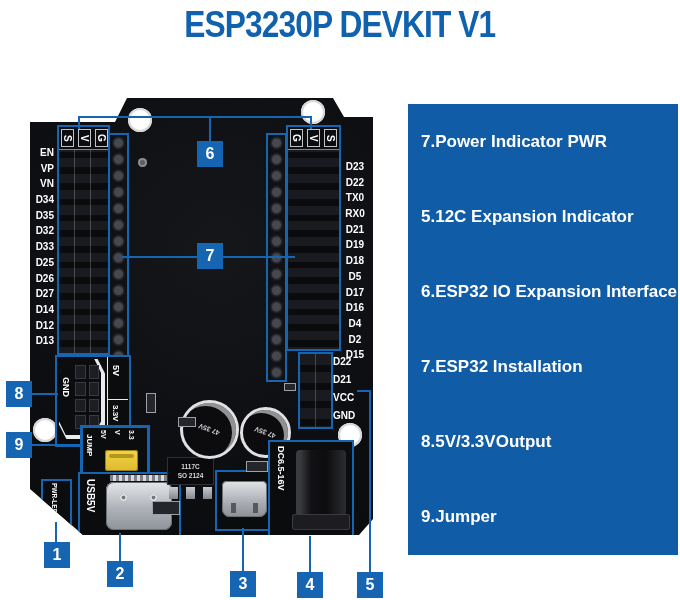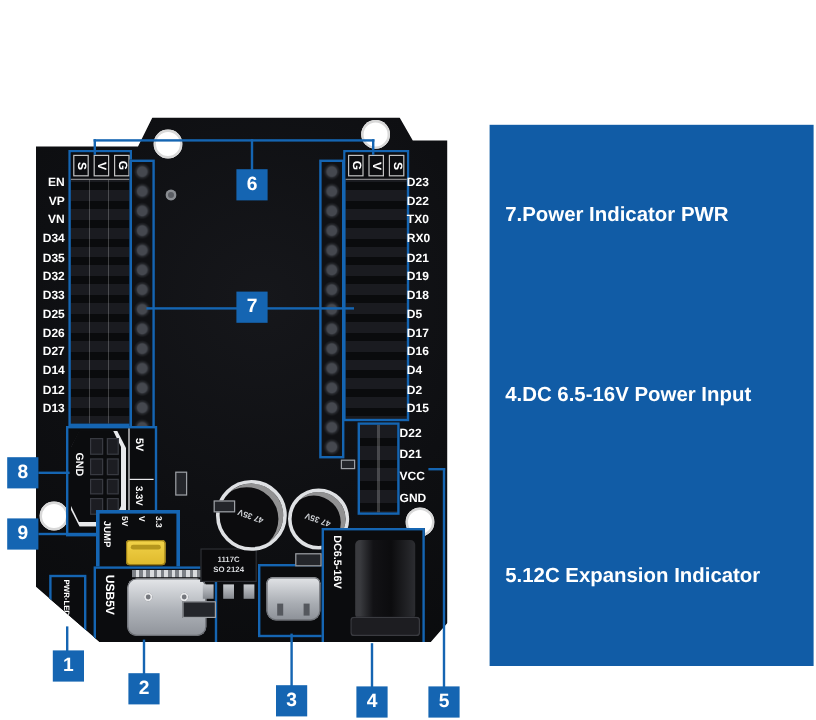--- a/index.html
+++ b/index.html
@@ -83,20 +83,23 @@
   .i2c-block{left:268px;top:257px;width:31px;height:73px;border:2px solid #1565B2;background:
      linear-gradient(90deg,transparent 0 47%,rgba(255,255,255,.2) 47% 53%,transparent 53%),
      repeating-linear-gradient(180deg,#1a1b20 0 11px,#0a0b0d 11px 18px);}
   .i2c-labels .pin-label{height:18px;line-height:18px;}
 </style>
 </head>
 <body>
 
 <div id="canvas">
 
+  <div class="abs" id="title">
+    <span class="squeeze">ESP3230P DEVKIT V1</span>
+  </div>
 
   <div class="abs" id="board">
 
     <div class="abs hole" style="left:98px;top:13px;"></div>
     <div class="abs hole" style="left:271px;top:5px;"></div>
     <div class="abs hole" style="left:3px;top:323px;"></div>
     <div class="abs hole" style="left:308px;top:328px;"></div>
     <div class="abs screw" style="left:108px;top:63px;"></div>
 
     <div class="abs pin-label-col right-align" style="left:0;top:50px;width:26px;">
@@ -127,21 +130,21 @@
     <div class="abs socket-strip" style="left:236px;top:38px;width:17px;height:245px;"></div>
 
     <div class="abs hdr-block" style="left:256px;top:30px;width:51px;height:222px;">
       <div class="hdr-letters">
         <span>G</span>
         <span>V</span>
         <span>S</span>
       </div>
     </div>
 
-    <div class="abs pin-label-col" style="left:309px;top:50px;width:32px;">
+    <div class="abs pin-label-col" style="left:309px;top:64px;width:32px;align-items:center;">
       <span class="pin-label">D23</span>
       <span class="pin-label">D22</span>
       <span class="pin-label">TX0</span>
       <span class="pin-label">RX0</span>
       <span class="pin-label">D21</span>
       <span class="pin-label">D19</span>
       <span class="pin-label">D18</span>
       <span class="pin-label">D5</span>
       <span class="pin-label">D17</span>
       <span class="pin-label">D16</span>
@@ -256,17 +259,20 @@
   <div class="abs callout-box" style="left:230px;top:571px;">3</div>
   <div class="abs callout-box" style="left:297px;top:572px;">4</div>
   <div class="abs callout-box" style="left:357px;top:572px;">5</div>
   <div class="abs callout-box" style="left:197px;top:141px;">6</div>
   <div class="abs callout-box" style="left:197px;top:243px;">7</div>
   <div class="abs callout-box" style="left:6px;top:381px;">8</div>
   <div class="abs callout-box" style="left:6px;top:432px;">9</div>
 
   <div class="abs" id="legend">
     <div class="legend-item">7.Power Indicator PWR</div>
-    <div class="legend-item">4.DC 6.5-16V Power Input</div>
     <div class="legend-item">5.12C Expansion Indicator</div>
+    <div class="legend-item">6.ESP32 IO Expansion Interface</div>
+    <div class="legend-item">7.ESP32 Installation</div>
+    <div class="legend-item">8.5V/3.3VOutput</div>
+    <div class="legend-item">9.Jumper</div>
   </div>
 
 </div>
 
 </body></html>

